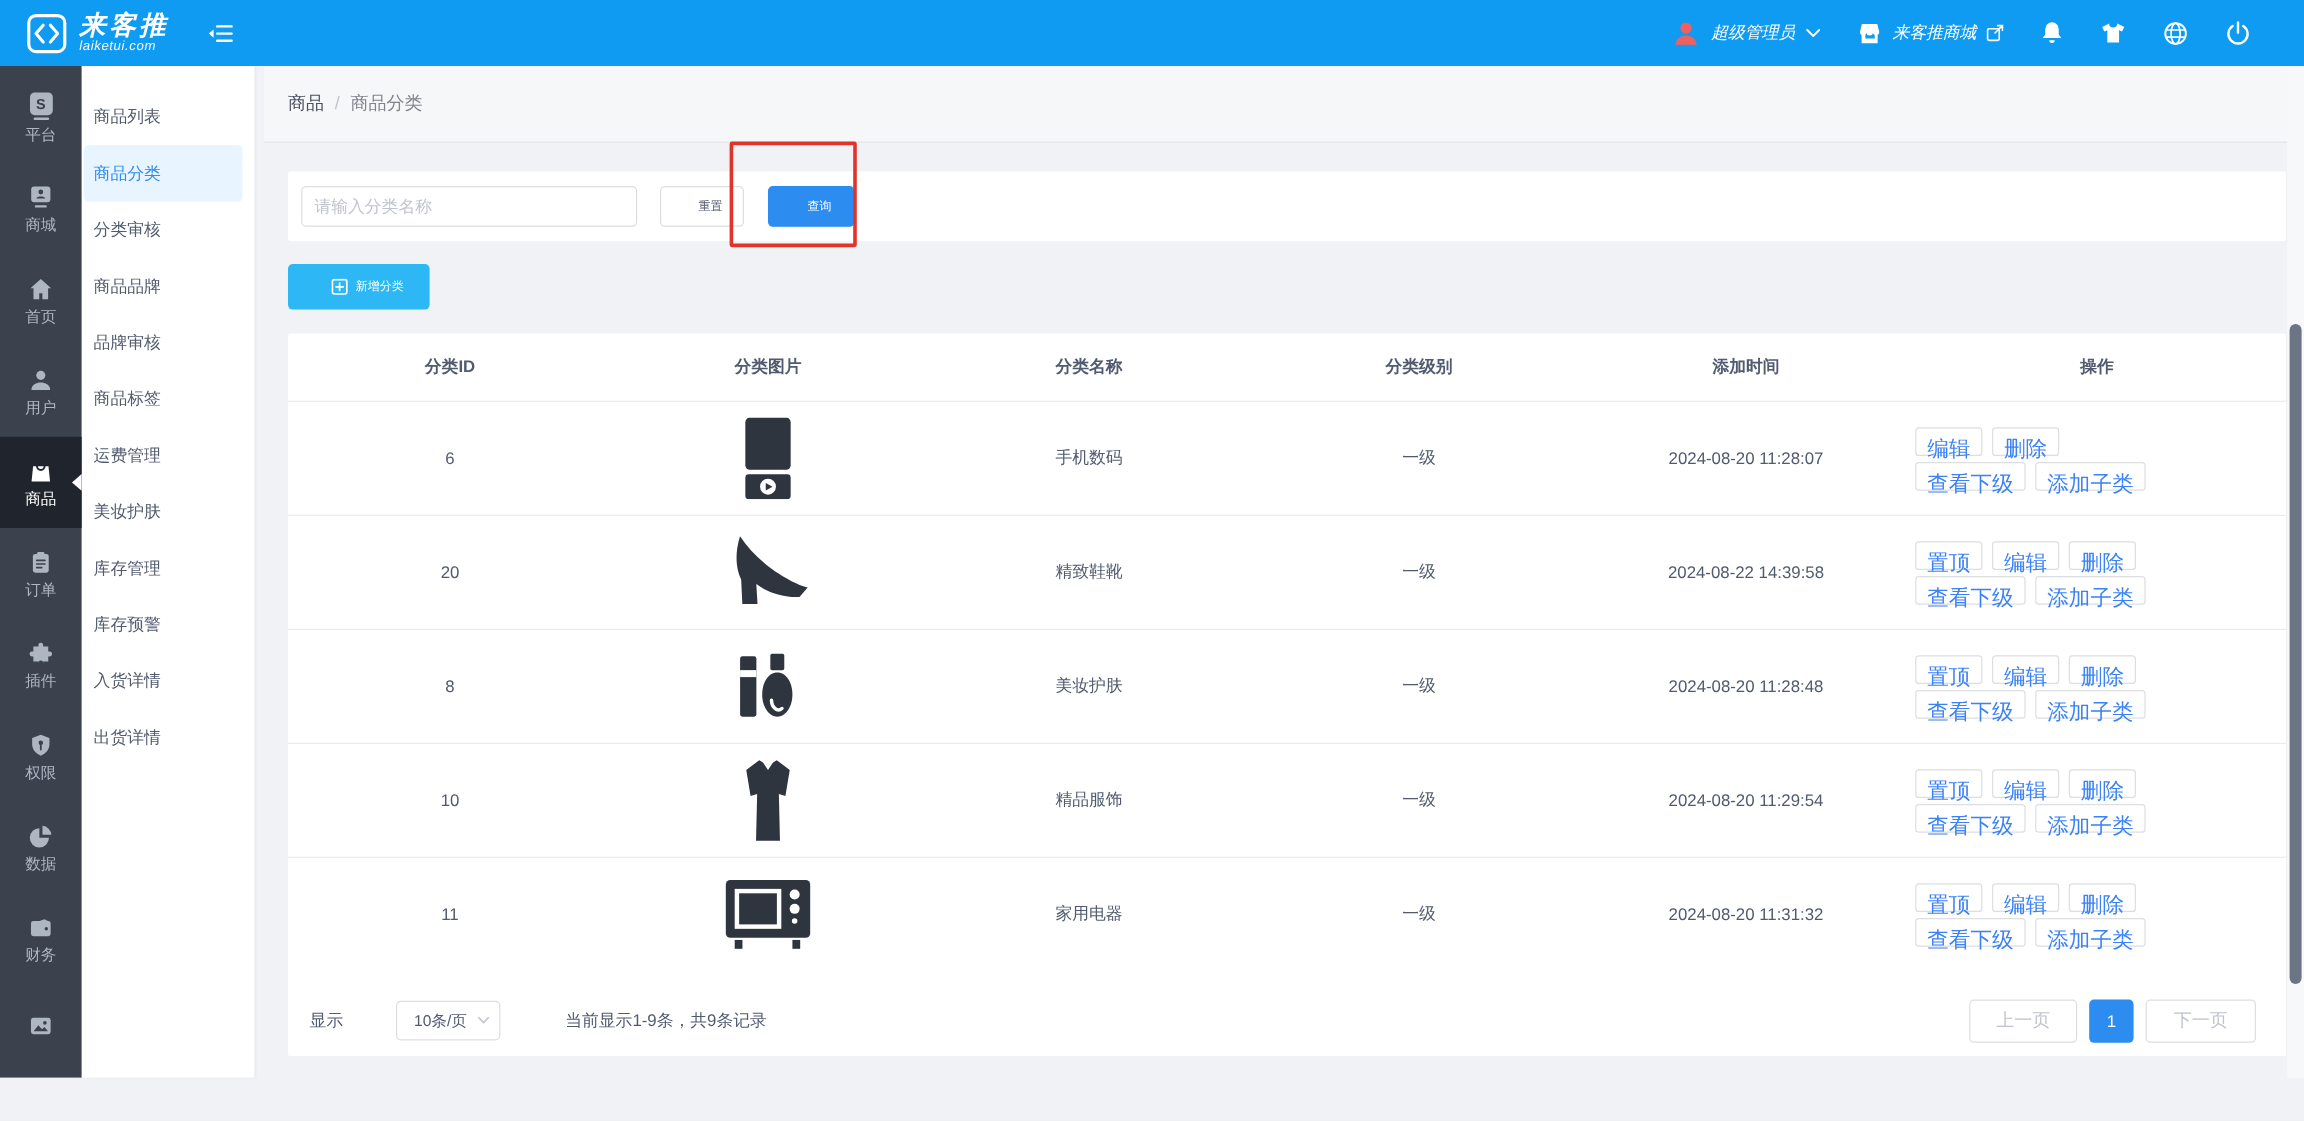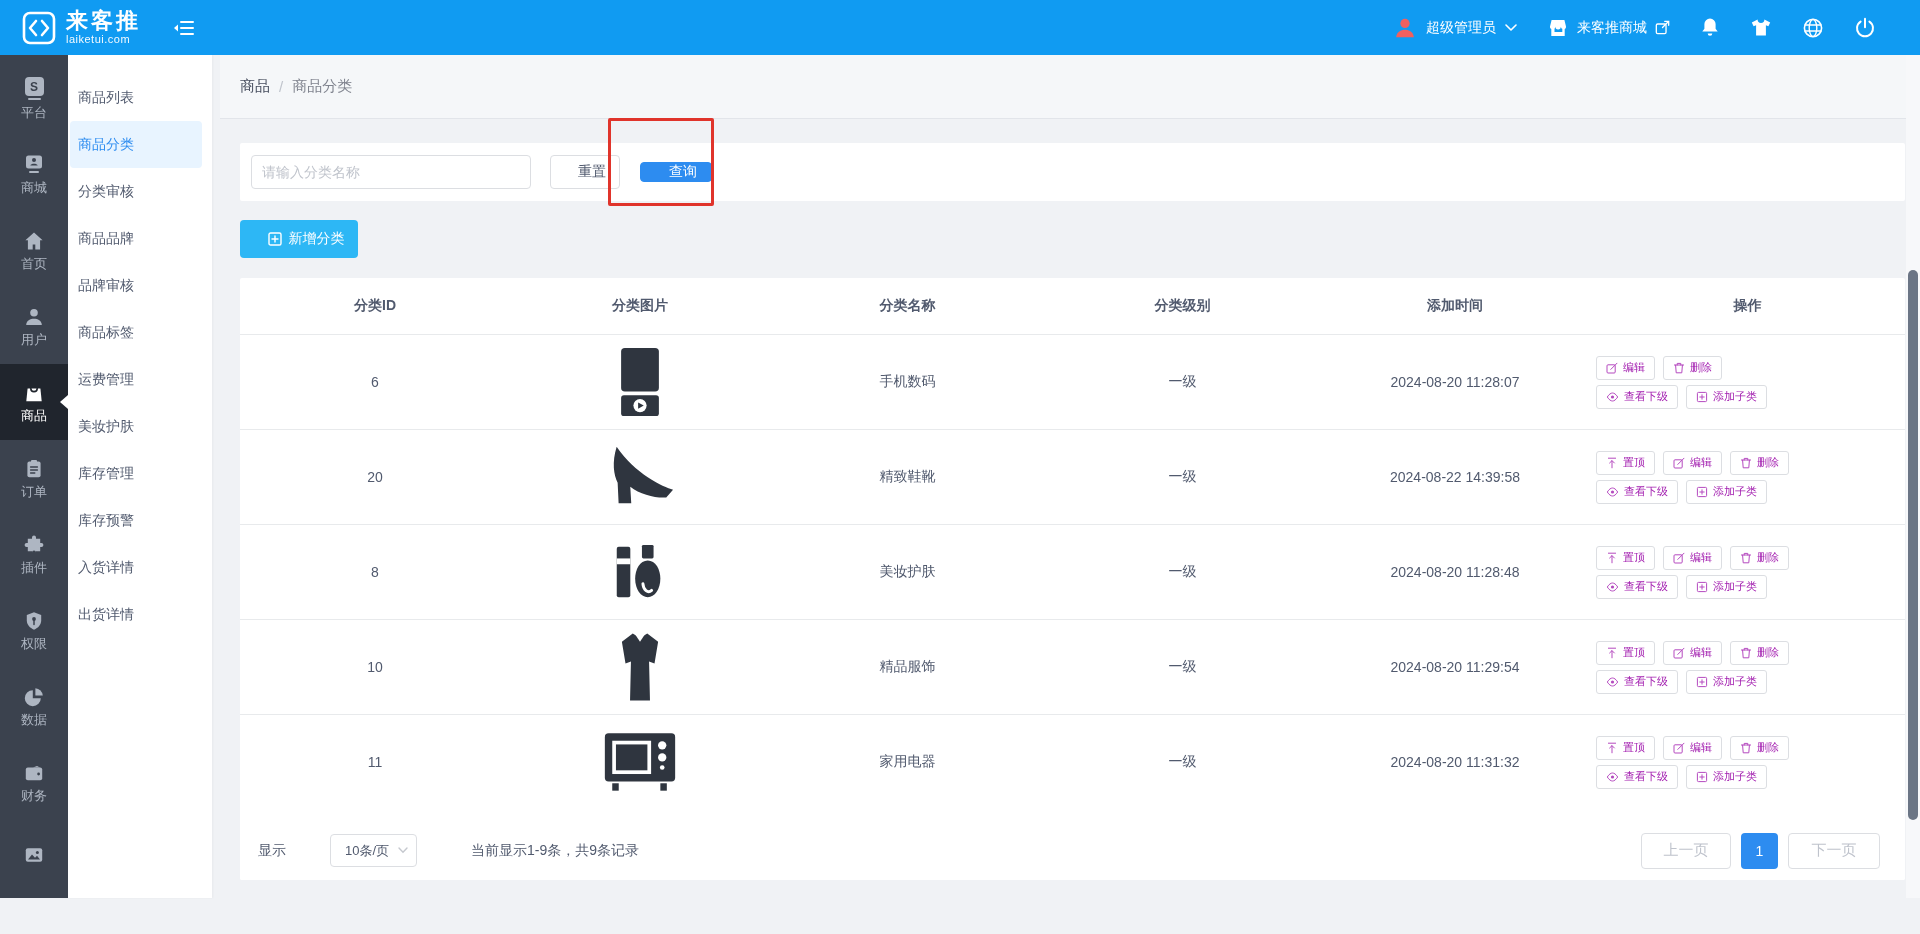--- a/index.html
+++ b/index.html
@@ -1,19 +1,19 @@
 <!DOCTYPE html>
 <html><head>
 <meta charset="utf-8">
 <style>
   html,body{margin:0;padding:0;background:#e9ebee;font-family:"Liberation Sans","DejaVu Sans",sans-serif;}
   .stage{position:relative;width:1920px;height:934px;overflow:hidden;background:#f0f2f5;}
 
   
-  .top-header{position:absolute;left:0;top:0;width:1920px;height:55px;background:#109bf2;display:flex;align-items:center;color:#fff;z-index:30;}
+  .top-header{position:absolute;left:0;top:0;width:1920px;height:55px;background:#109bf2;display:flex;align-items:center;color:#fff;z-index:30;font-style:italic;}
   .logo{display:flex;align-items:center;gap:10px;padding-left:22px;cursor:pointer;}
   .logo-mark{width:34px;height:34px;flex:0 0 auto;}
   .logo-title{font-size:22px;font-weight:bold;letter-spacing:3px;line-height:22px;}
   .logo-sub{font-size:11px;opacity:.95;margin-top:1px;letter-spacing:.5px;}
   .collapse-btn{margin-left:32px;cursor:pointer;display:flex;align-items:center;}
   .header-right{margin-left:auto;display:flex;align-items:center;gap:30px;padding-right:44px;}
   .admin-menu{display:flex;align-items:center;gap:9px;font-size:14px;cursor:pointer;}
   .shop-link{display:flex;align-items:center;gap:8px;font-size:14px;cursor:pointer;}
   .hicon{display:flex;align-items:center;cursor:pointer;}
 
@@ -36,37 +36,37 @@
   
   .content{position:absolute;left:220px;top:55px;right:0;bottom:36px;background:#f0f2f5;}
   .breadcrumb-bar{position:absolute;left:0;top:0;right:0;height:64px;background:#f5f7f9;border-bottom:1px solid #e2e5ea;display:flex;align-items:center;padding-left:20px;font-size:15px;box-sizing:border-box;}
   .bc-root{color:#495060;cursor:pointer;}
   .bc-sep{color:#c0c4cc;margin:0 9px;}
   .bc-current{color:#80848f;}
 
   .filter-card{position:absolute;left:20px;top:88px;width:1665px;height:58px;background:#fff;border-radius:2px;display:flex;align-items:center;gap:10px;padding-left:11px;box-sizing:border-box;}
   .filter-input{width:280px;height:34px;border:1px solid #dcdee2;border-radius:4px;padding:0 10px;font-size:14px;color:#515a6e;outline:none;box-sizing:border-box;font-family:inherit;}
   .filter-input::placeholder{color:#c0c4cc;}
-  .btn{display:inline-flex;align-items:center;justify-content:center;border-radius:4px;font-size:14px;cursor:pointer;box-sizing:border-box;font-family:inherit;padding-left:20px;}
+  .btn{display:inline-flex;align-items:center;justify-content:center;border-radius:4px;font-size:10px;cursor:pointer;box-sizing:border-box;font-family:inherit;padding-left:20px;}
   .btn-reset{width:70px;height:34px;background:#fff;border:1px solid #dcdee2;color:#515a6e;margin-left:9px;}
-  .btn-query{width:72px;height:20px;background:#2d8cf0;border:1px solid #2d8cf0;color:#fff;margin-left:10px;}
+  .btn-query{width:72px;height:34px;background:#2d8cf0;border:1px solid #2d8cf0;color:#fff;margin-left:10px;}
   .annotation-box{position:absolute;left:388px;top:63px;width:106px;height:88px;border:3px solid #e0342b;border-radius:2px;pointer-events:none;z-index:40;box-sizing:border-box;}
 
   .btn-add{position:absolute;left:20px;top:165px;width:118px;height:38px;background:#2db7f5;border:none;color:#fff;gap:7px;}
 
   
   .table-card{position:absolute;left:20px;top:223px;width:1665px;height:602px;background:#fff;border-radius:2px;overflow:hidden;}
   .trow{display:grid;grid-template-columns:270px 260px 275px 275px 270px 315px;align-items:center;}
   .thead{height:56px;font-weight:bold;color:#515a6e;font-size:14px;}
   .tcell{text-align:center;font-size:14px;color:#515a6e;}
   .tbody-row{height:94px;border-top:1px solid #e8eaec;}
   .img-cell{display:flex;align-items:center;justify-content:center;}
   .actions-cell{display:flex;flex-direction:column;gap:5px;align-items:flex-start;padding-left:6px;}
   .act-line{display:flex;gap:8px;}
-  .abtn{display:inline-flex;align-items:center;gap:5px;height:24px;padding:0 9px;background:#fff;border:1px solid #dcdee2;border-radius:3px;font-size:11px;color:#a21caf;cursor:pointer;font-family:inherit;white-space:nowrap;}
+  .abtn{display:inline-flex;align-items:center;gap:5px;height:24px;padding:0 9px;background:#fff;border:1px solid #dcdee2;border-radius:3px;font-size:18px;color:#3b82f6;cursor:pointer;font-family:inherit;white-space:nowrap;flex-direction:column;}
   .abtn svg{opacity:.8;}
   .pagi-row{position:absolute;left:0;top:543px;width:100%;height:59px;display:flex;align-items:center;padding:0 25px 0 18px;box-sizing:border-box;background:#fff;gap:32px;}
   .pagi-show{font-size:14px;color:#515a6e;margin-right:12px;}
   .page-size{width:87px;height:33px;border:1px solid #dcdee2;border-radius:4px;display:flex;align-items:center;justify-content:space-between;padding:0 8px 0 14px;font-size:13px;color:#515a6e;cursor:pointer;box-sizing:border-box;background:#fff;}
   .pagi-summary{font-size:14px;color:#515a6e;margin-left:22px;}
   .pagi-right{margin-left:auto;display:flex;align-items:center;gap:10px;}
   .pg-btn{width:90px;height:36px;background:#fff;border:1px solid #dcdee2;border-radius:4px;color:#bfc3cc;font-size:15px;display:flex;align-items:center;justify-content:center;cursor:pointer;box-sizing:border-box;}
   .pg-cur{width:37px;height:36px;background:#2d8cf0;border-radius:4px;color:#fff;font-size:14px;display:flex;align-items:center;justify-content:center;cursor:pointer;}
   .pg-next{width:92px;}
 

